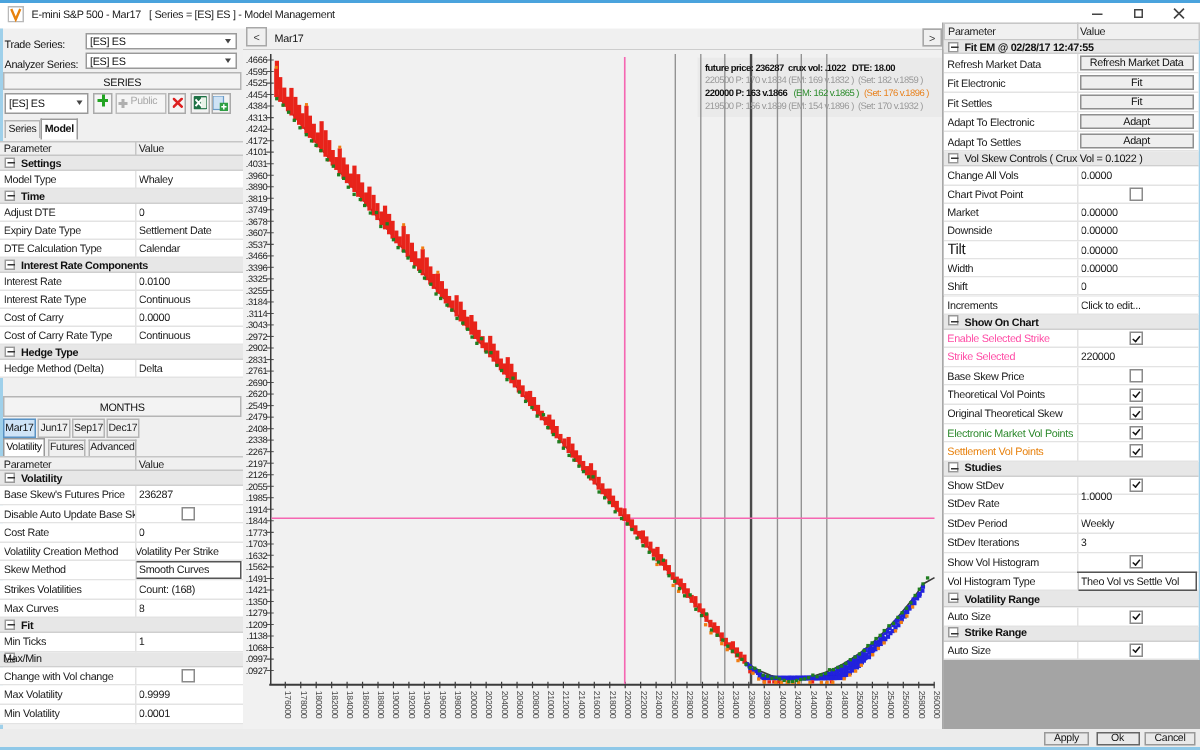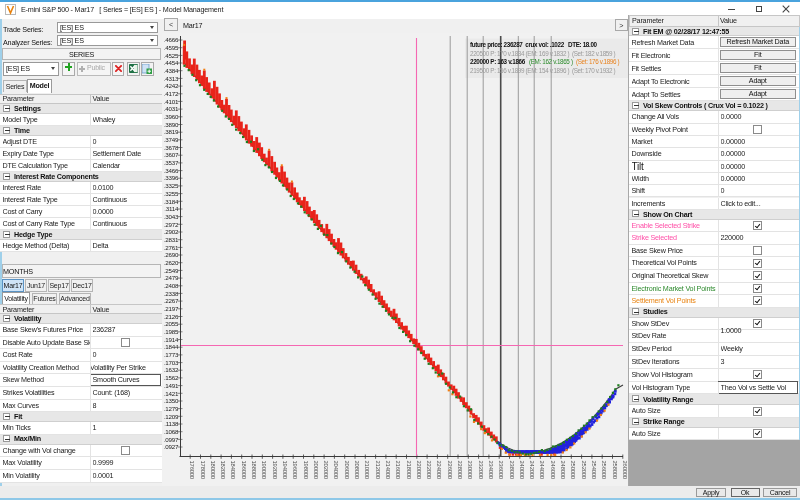--- a/index.html
+++ b/index.html
@@ -105,21 +105,21 @@
 <div style="position:absolute;left:89.5px;top:218px;width:1px;height:12px;background:#e3e3e3"></div>
 <div style="position:absolute;left:0px;top:230px;width:162px;height:10px;background:#e7e7e7;border-bottom:1px solid #cfcfcf;overflow:hidden"></div>
 <div style="position:absolute;left:3px;top:230.5px;width:7px;height:7px;border:1px solid #999;background:#fff">
     <div style="position:absolute;left:1px;top:2.6px;width:5px;height:1px;background:#333"></div>
   </div>
 <div style="position:absolute;left:14px;top:229.5px;width:146px;height:14px;font-size:7.2px;font-weight:bold;color:#111;line-height:10px;white-space:nowrap">Hedge Type</div>
 <div style="position:absolute;left:0px;top:240px;width:162px;height:12px;background:#fff;border-bottom:1px solid #e3e3e3;overflow:hidden"></div>
 <div style="position:absolute;left:2.5px;top:240px;width:87.5px;height:12px;font-size:7.2px;color:#1a1a1a;line-height:12px;white-space:nowrap;overflow:hidden">Hedge Method (Delta)</div>
 <div style="position:absolute;left:92.5px;top:240px;width:68px;height:12px;font-size:7.2px;color:#1a1a1a;line-height:12px;white-space:nowrap;overflow:hidden">Delta</div>
 <div style="position:absolute;left:89.5px;top:240px;width:1px;height:12px;background:#e3e3e3"></div>
-<div style="position:absolute;left:2px;top:263.5px;width:159px;height:14px;background:#f3f3f3;border:1px solid #b5b5b5;font-size:7.2px;color:#111;text-align:left;line-height:13px">MONTHS</div>
+<div style="position:absolute;left:2px;top:263.5px;width:159px;height:14px;background:#f3f3f3;border:1px solid #b5b5b5;font-size:7.2px;color:#111;text-align:center;line-height:13px">MONTHS</div>
 <div style="position:absolute;left:2px;top:279px;width:22px;height:12.5px;background:#cfe4f7;border:1px solid #5a93c4;font-size:7.0px;color:#111;text-align:center;line-height:11.5px">Mar17</div>
 <div style="position:absolute;left:25px;top:279px;width:22px;height:12.5px;background:#f0f0f0;border:1px solid #b5b5b5;font-size:7.0px;color:#222;text-align:center;line-height:11.5px">Jun17</div>
 <div style="position:absolute;left:48px;top:279px;width:22px;height:12.5px;background:#f0f0f0;border:1px solid #b5b5b5;font-size:7.0px;color:#222;text-align:center;line-height:11.5px">Sep17</div>
 <div style="position:absolute;left:71px;top:279px;width:22px;height:12.5px;background:#f0f0f0;border:1px solid #b5b5b5;font-size:7.0px;color:#222;text-align:center;line-height:11.5px">Dec17</div>
 <div style="position:absolute;left:2px;top:291.5px;width:28px;height:12.5px;background:#fff;border:1px solid #9a9a9a;border-bottom:none;font-size:7.0px;color:#111;text-align:center;line-height:12px">Volatility</div>
 <div style="position:absolute;left:32px;top:293px;width:25px;height:11px;background:#f0f0f0;border:1px solid #b5b5b5;border-bottom:none;font-size:7.0px;color:#222;text-align:center;line-height:10.5px">Futures</div>
 <div style="position:absolute;left:59px;top:293px;width:32px;height:11px;background:#f0f0f0;border:1px solid #b5b5b5;border-bottom:none;font-size:7.0px;color:#222;text-align:center;line-height:10.5px">Advanced</div>
 <div style="position:absolute;left:0px;top:304px;width:162px;height:10px;background:#f0f0f0;border:1px solid #c6c6c6;border-left:none;border-right:none"></div>
 <div style="position:absolute;left:2.5px;top:304.5px;width:80px;height:9px;font-size:7.2px;color:#222;line-height:9px">Parameter</div>
 <div style="position:absolute;left:92.5px;top:304.5px;width:60px;height:9px;font-size:7.2px;color:#222;line-height:9px">Value</div>
@@ -164,21 +164,21 @@
   </div>
 <div style="position:absolute;left:14px;top:411.70000000000016px;width:146px;height:10px;font-size:7.2px;font-weight:bold;color:#111;line-height:10px;white-space:nowrap">Fit</div>
 <div style="position:absolute;left:0px;top:422.20000000000016px;width:162px;height:12.6px;background:#fff;border-bottom:1px solid #e3e3e3;overflow:hidden"></div>
 <div style="position:absolute;left:2.5px;top:422.20000000000016px;width:87.5px;height:12.6px;font-size:7.2px;color:#1a1a1a;line-height:12.6px;white-space:nowrap;overflow:hidden">Min Ticks</div>
 <div style="position:absolute;left:92.5px;top:422.20000000000016px;width:68px;height:12.6px;font-size:7.2px;color:#1a1a1a;line-height:12.6px;white-space:nowrap;overflow:hidden">1</div>
 <div style="position:absolute;left:89.5px;top:422.20000000000016px;width:1px;height:12.6px;background:#e3e3e3"></div>
 <div style="position:absolute;left:0px;top:434.8000000000002px;width:162px;height:10px;background:#e7e7e7;border-bottom:1px solid #cfcfcf;overflow:hidden"></div>
 <div style="position:absolute;left:3px;top:435.3000000000002px;width:7px;height:7px;border:1px solid #999;background:#fff">
     <div style="position:absolute;left:1px;top:2.6px;width:5px;height:1px;background:#333"></div>
   </div>
-<div style="position:absolute;left:14px;top:434.3000000000002px;width:146px;height:10px;font-size:7.2px;font-weight:bold;color:#111;line-height:10px;white-space:nowrap">Max/Min</div>
+<div style="position:absolute;left:2px;top:434.3000000000002px;width:146px;height:10px;font-size:7.2px;font-weight:normal;color:#111;line-height:10px;white-space:nowrap">Max/Min</div>
 <div style="position:absolute;left:0px;top:444.8000000000002px;width:162px;height:12.6px;background:#fff;border-bottom:1px solid #e3e3e3;overflow:hidden"></div>
 <div style="position:absolute;left:2.5px;top:444.8000000000002px;width:87.5px;height:12.6px;font-size:7.2px;color:#1a1a1a;line-height:12.6px;white-space:nowrap;overflow:hidden">Change with Vol change</div>
 <div style="position:absolute;left:120.5px;top:446.1000000000002px;width:9px;height:9px;border:1px solid #8a8a8a;background:#fff"></div>
 <div style="position:absolute;left:89.5px;top:444.8000000000002px;width:1px;height:12.6px;background:#e3e3e3"></div>
 <div style="position:absolute;left:0px;top:457.4000000000002px;width:162px;height:12.6px;background:#fff;border-bottom:1px solid #e3e3e3;overflow:hidden"></div>
 <div style="position:absolute;left:2.5px;top:457.4000000000002px;width:87.5px;height:12.6px;font-size:7.2px;color:#1a1a1a;line-height:12.6px;white-space:nowrap;overflow:hidden">Max Volatility</div>
 <div style="position:absolute;left:92.5px;top:457.4000000000002px;width:68px;height:12.6px;font-size:7.2px;color:#1a1a1a;line-height:12.6px;white-space:nowrap;overflow:hidden">0.9999</div>
 <div style="position:absolute;left:89.5px;top:457.4000000000002px;width:1px;height:12.6px;background:#e3e3e3"></div>
 <div style="position:absolute;left:0px;top:470.0000000000002px;width:162px;height:12.6px;background:#fff;border-bottom:1px solid #e3e3e3;overflow:hidden"></div>
 <div style="position:absolute;left:2.5px;top:470.0000000000002px;width:87.5px;height:12.6px;font-size:7.2px;color:#1a1a1a;line-height:12.6px;white-space:nowrap;overflow:hidden">Min Volatility</div>
@@ -995,27 +995,27 @@
 <div style="position:absolute;left:720px;top:76.4px;width:75.5px;height:10px;background:#efefef;border:1px solid #8f8f8f;font-size:7.2px;color:#111;text-align:center;line-height:8.5px;overflow:hidden">Adapt</div>
 <div style="position:absolute;left:717.5px;top:75.4px;width:1px;height:13px;background:#e3e3e3"></div>
 <div style="position:absolute;left:629px;top:88.4px;width:169.5px;height:13px;background:#fff;border-bottom:1px solid #e3e3e3;overflow:hidden"></div>
 <div style="position:absolute;left:631.5px;top:88.4px;width:86.5px;height:13px;font-size:7.2px;color:#1a1a1a;line-height:13px;white-space:nowrap;overflow:hidden">Adapt To Settles</div>
 <div style="position:absolute;left:720px;top:89.4px;width:75.5px;height:10px;background:#efefef;border:1px solid #8f8f8f;font-size:7.2px;color:#111;text-align:center;line-height:8.5px;overflow:hidden">Adapt</div>
 <div style="position:absolute;left:717.5px;top:88.4px;width:1px;height:13px;background:#e3e3e3"></div>
 <div style="position:absolute;left:629px;top:101.4px;width:169.5px;height:10px;background:#e7e7e7;border-bottom:1px solid #cfcfcf;overflow:hidden"></div>
 <div style="position:absolute;left:632px;top:101.9px;width:7px;height:7px;border:1px solid #999;background:#fff">
     <div style="position:absolute;left:1px;top:2.6px;width:5px;height:1px;background:#333"></div>
   </div>
-<div style="position:absolute;left:643px;top:101.10000000000001px;width:153.5px;height:10px;font-size:7.2px;font-weight:bold;color:#111;line-height:10px;white-space:nowrap">Vol Skew Controls ( Crux Vol = 0.1022 )</div>
+<div style="position:absolute;left:643px;top:101.10000000000001px;width:153.5px;height:10px;font-size:7.2px;font-weight:normal;color:#111;line-height:10px;white-space:nowrap">Vol Skew Controls ( Crux Vol = 0.1022 )</div>
 <div style="position:absolute;left:629px;top:111.4px;width:169.5px;height:12.3px;background:#fff;border-bottom:1px solid #e3e3e3;overflow:hidden"></div>
 <div style="position:absolute;left:631.5px;top:111.4px;width:86.5px;height:12.3px;font-size:7.2px;color:#1a1a1a;line-height:12.3px;white-space:nowrap;overflow:hidden">Change All Vols</div>
 <div style="position:absolute;left:720.5px;top:111.4px;width:76.5px;height:12.3px;font-size:7.2px;color:#1a1a1a;line-height:12.3px;white-space:nowrap;overflow:hidden">0.0000</div>
 <div style="position:absolute;left:717.5px;top:111.4px;width:1px;height:12.3px;background:#e3e3e3"></div>
 <div style="position:absolute;left:629px;top:123.7px;width:169.5px;height:12.3px;background:#fff;border-bottom:1px solid #e3e3e3;overflow:hidden"></div>
-<div style="position:absolute;left:631.5px;top:123.7px;width:86.5px;height:12.3px;font-size:7.2px;color:#1a1a1a;line-height:12.3px;white-space:nowrap;overflow:hidden">Weekly Pivot Point</div>
+<div style="position:absolute;left:631.5px;top:123.7px;width:86.5px;height:12.3px;font-size:7.2px;color:#1a1a1a;line-height:12.3px;white-space:nowrap;overflow:hidden">Chart Pivot Point</div>
 <div style="position:absolute;left:752.75px;top:124.9px;width:9px;height:9px;border:1px solid #8a8a8a;background:#fff"></div>
 <div style="position:absolute;left:717.5px;top:123.7px;width:1px;height:12.3px;background:#e3e3e3"></div>
 <div style="position:absolute;left:629px;top:136.0px;width:169.5px;height:12.3px;background:#fff;border-bottom:1px solid #e3e3e3;overflow:hidden"></div>
 <div style="position:absolute;left:631.5px;top:136.0px;width:86.5px;height:12.3px;font-size:7.2px;color:#1a1a1a;line-height:12.3px;white-space:nowrap;overflow:hidden">Market</div>
 <div style="position:absolute;left:720.5px;top:136.0px;width:76.5px;height:12.3px;font-size:7.2px;color:#1a1a1a;line-height:12.3px;white-space:nowrap;overflow:hidden">0.00000</div>
 <div style="position:absolute;left:717.5px;top:136.0px;width:1px;height:12.3px;background:#e3e3e3"></div>
 <div style="position:absolute;left:629px;top:148.3px;width:169.5px;height:12.3px;background:#fff;border-bottom:1px solid #e3e3e3;overflow:hidden"></div>
 <div style="position:absolute;left:631.5px;top:148.3px;width:86.5px;height:12.3px;font-size:7.2px;color:#1a1a1a;line-height:12.3px;white-space:nowrap;overflow:hidden">Downside</div>
 <div style="position:absolute;left:720.5px;top:148.3px;width:76.5px;height:12.3px;font-size:7.2px;color:#1a1a1a;line-height:12.3px;white-space:nowrap;overflow:hidden">0.00000</div>
 <div style="position:absolute;left:717.5px;top:148.3px;width:1px;height:12.3px;background:#e3e3e3"></div>

